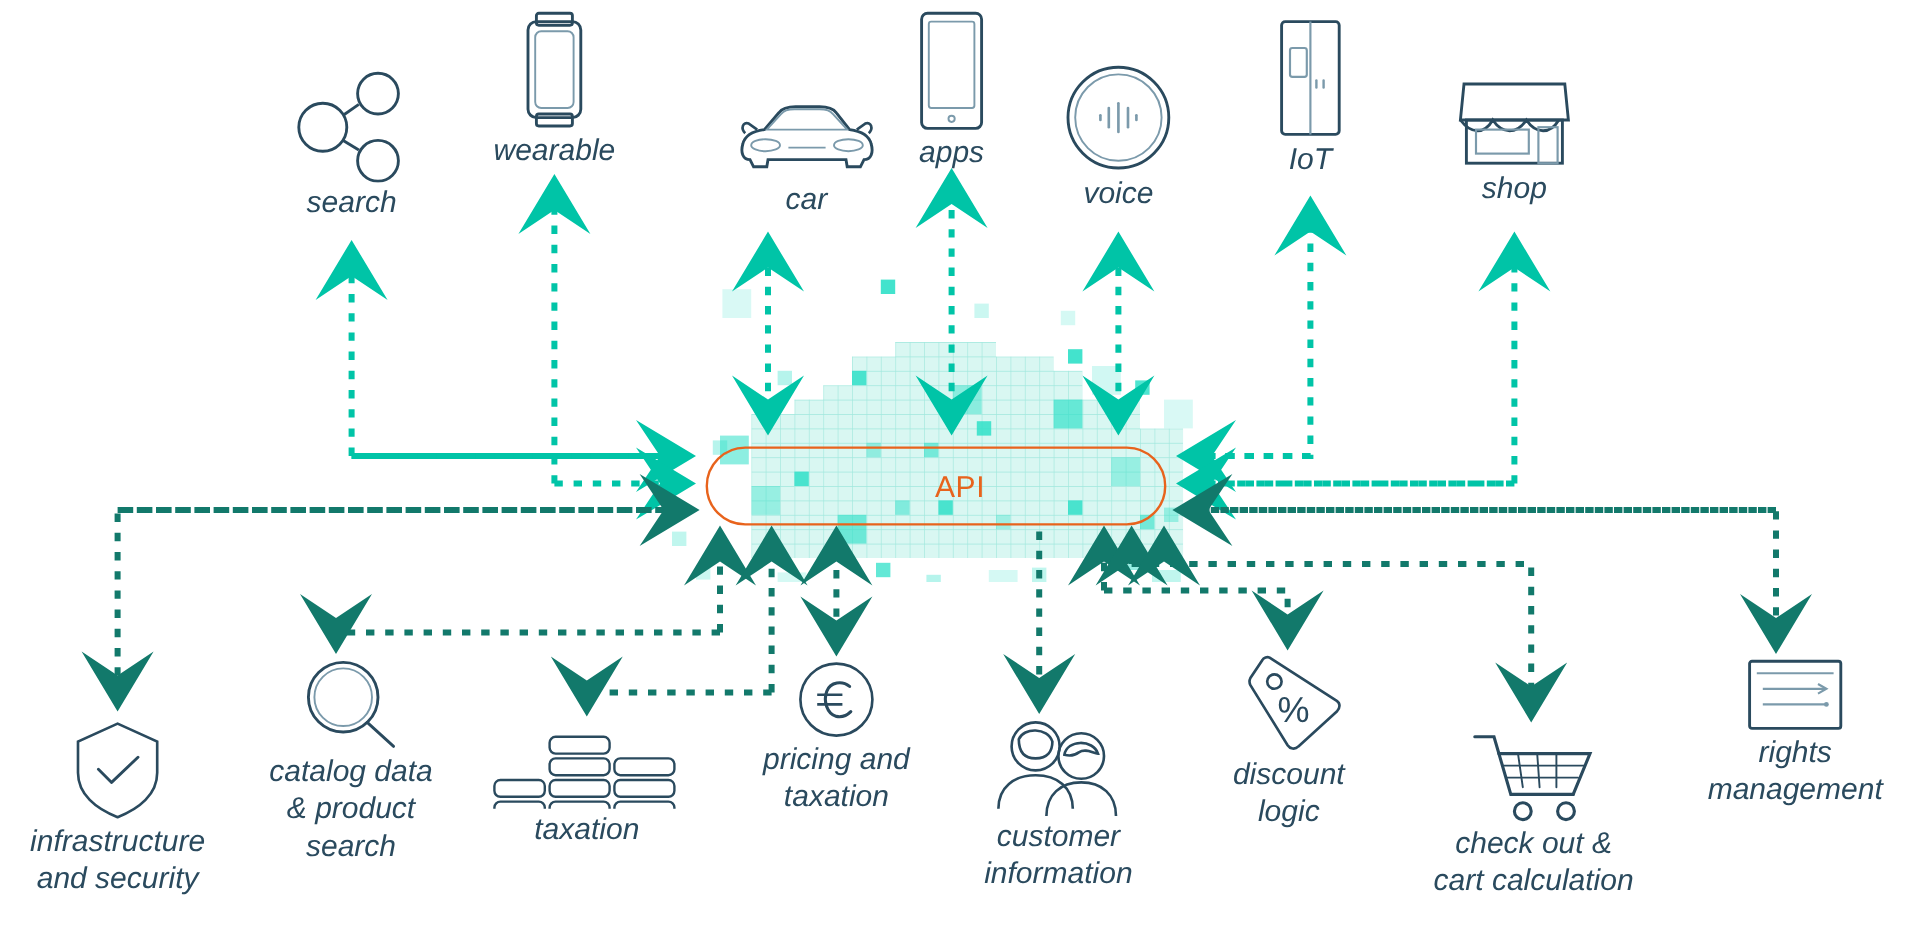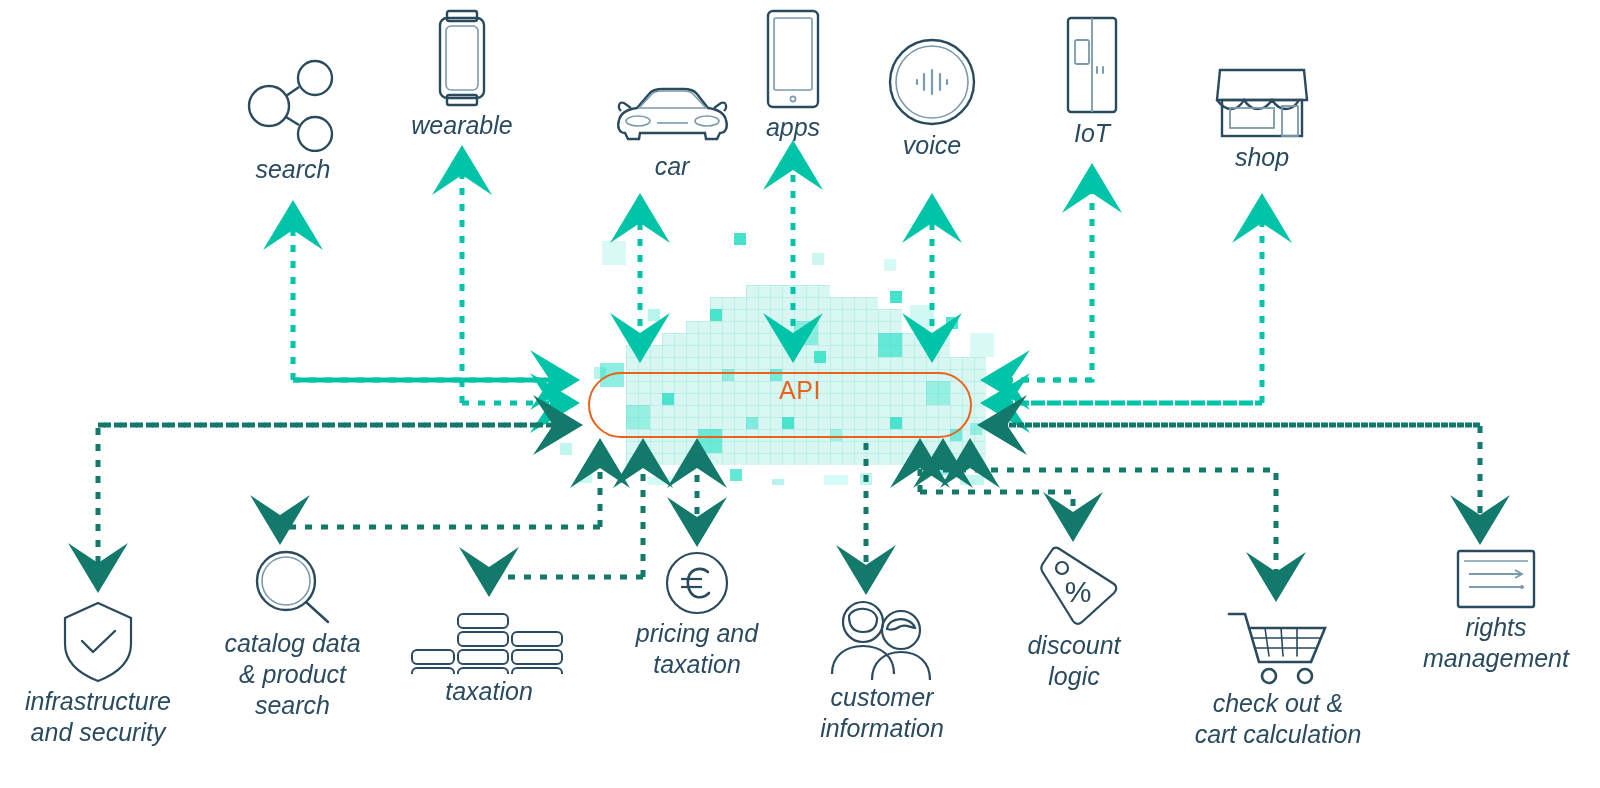--- a/index.html
+++ b/index.html
@@ -3,21 +3,21 @@
 <meta charset="utf-8">
 <style>
   html,body{margin:0;padding:0;background:#ffffff;}
   body{width:1600px;height:788px;font-family:"Liberation Sans",sans-serif;overflow:hidden;}
   #stage{position:relative;width:1600px;height:788px;background:#fff;}
   #wires{position:absolute;left:0;top:0;width:1600px;height:788px;}
   .node{position:absolute;display:flex;flex-direction:column;align-items:center;}
   .node .ico{display:flex;align-items:center;justify-content:center;}
   .node .lbl{color:#2a4a5e;font-size:25px;line-height:31px;text-align:center;white-space:pre-line;margin-top:2px;font-style:italic;}
   .hub-label{position:absolute;color:#e8631c;font-size:25px;font-family:"Liberation Sans",sans-serif;
-             left:0;right:0;text-align:center;top:376px;letter-spacing:.5px;}
+             left:0;right:0;text-align:center;top:392px;letter-spacing:.5px;}
   #cloud{position:absolute;left:530px;top:225px;}
   #apibox{position:absolute;left:588px;top:372px;width:384px;height:66px;
           border:2px solid #e8631c;border-radius:33px;box-sizing:border-box;}
 </style>
 </head>
 <body>
 
 <div id="stage">
 
   <svg id="cloud" width="480" height="260" viewBox="0 0 480 260">
@@ -204,21 +204,21 @@
     <div class="ico">
       <svg width="62" height="102" viewBox="0 0 62 102" fill="none" stroke="#2a4a5e" stroke-width="2.4">
         <rect x="6" y="3" width="50" height="96" rx="5"></rect>
         <rect x="12" y="10" width="38" height="72" rx="2" stroke="#7b9aab" stroke-width="1.6"></rect>
         <circle cx="31" cy="91" r="2.6" stroke="#7b9aab" stroke-width="1.6"></circle>
       </svg>
     </div>
     <div class="lbl">apps</div>
   </div>
 
-  <div class="node" style="left:872px;top:36px;width:120px;">
+  <div class="node" style="left:872px;top:52px;width:120px;">
     <div class="ico">
       <svg width="92" height="92" viewBox="0 0 92 92" fill="none" stroke="#2a4a5e" stroke-width="2.4">
         <circle cx="46" cy="46" r="42"></circle>
         <circle cx="46" cy="46" r="36" stroke="#7b9aab" stroke-width="1.6"></circle>
         <g stroke="#7b9aab" stroke-width="2.2" stroke-linecap="round">
           <line x1="31" y1="44" x2="31" y2="48"></line>
           <line x1="38" y1="38" x2="38" y2="54"></line>
           <line x1="46" y1="34" x2="46" y2="58"></line>
           <line x1="54" y1="38" x2="54" y2="54"></line>
           <line x1="61" y1="44" x2="61" y2="48"></line>

